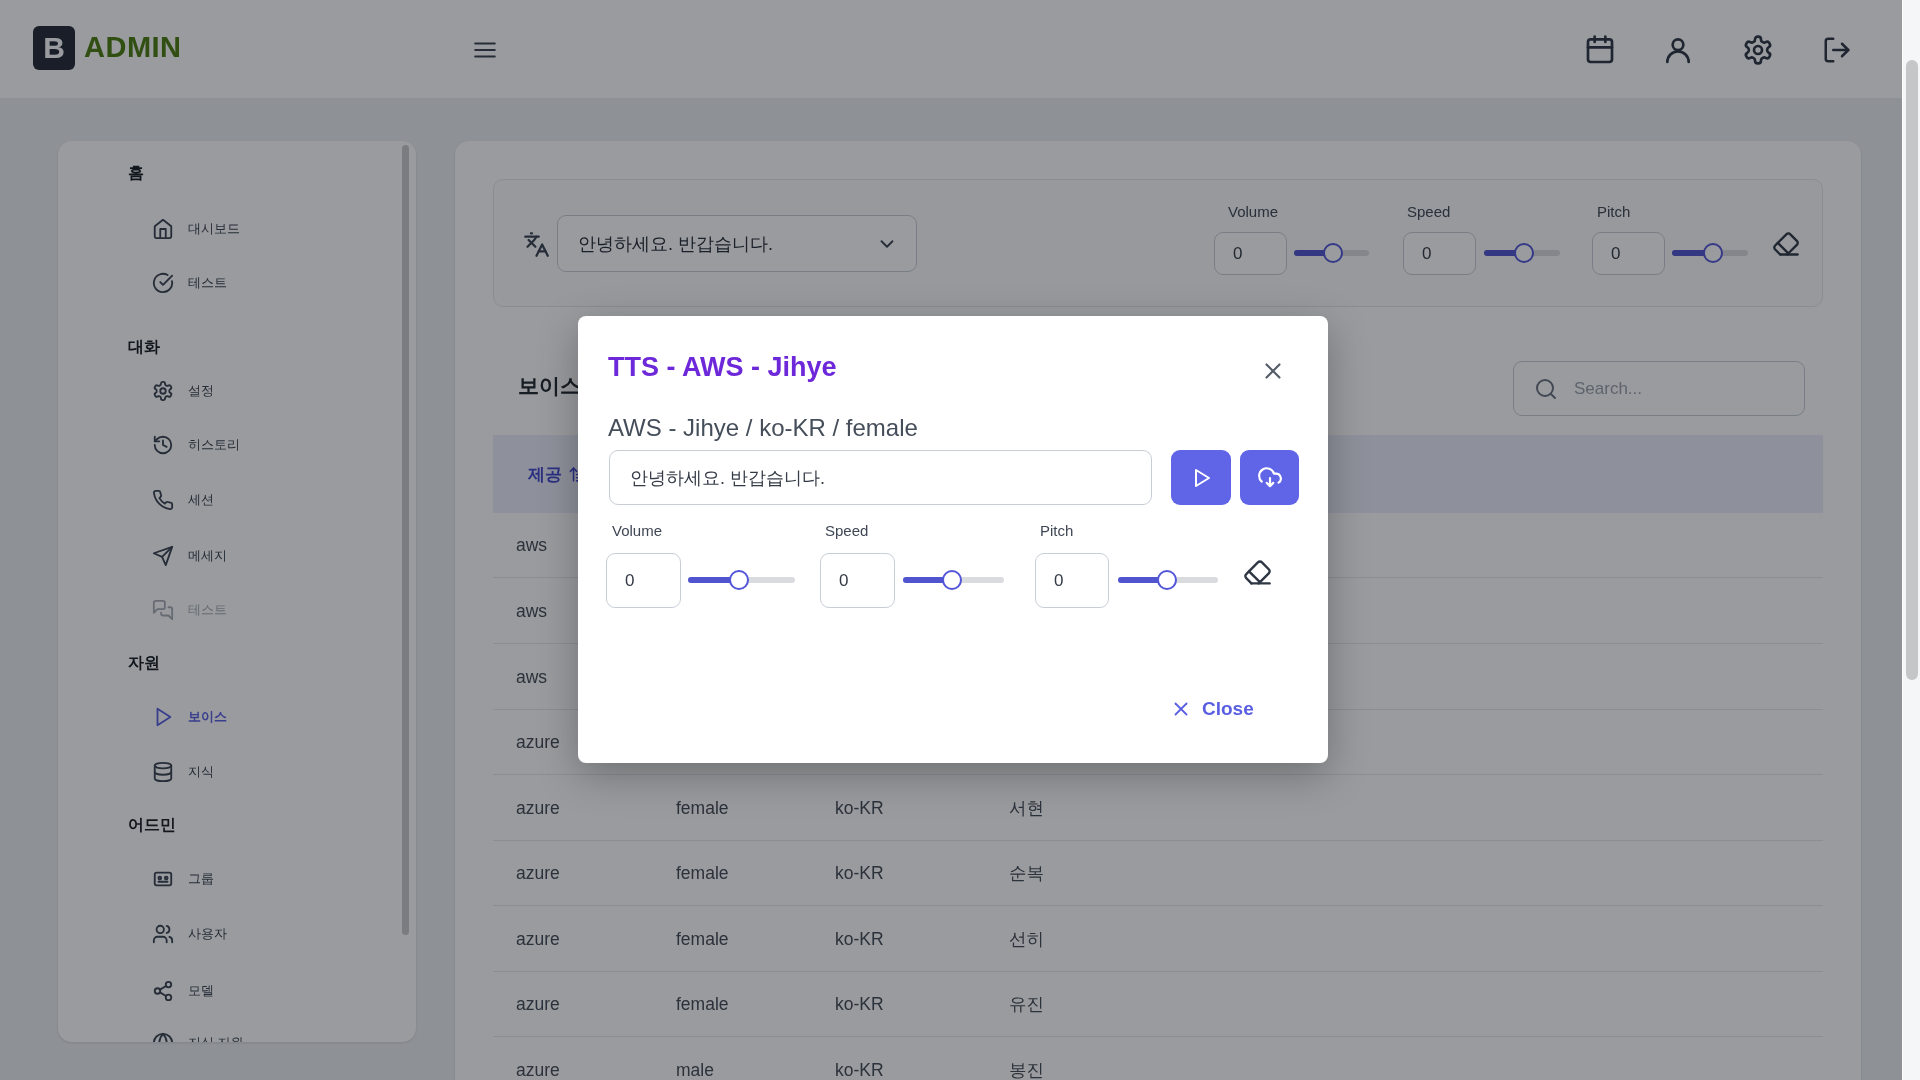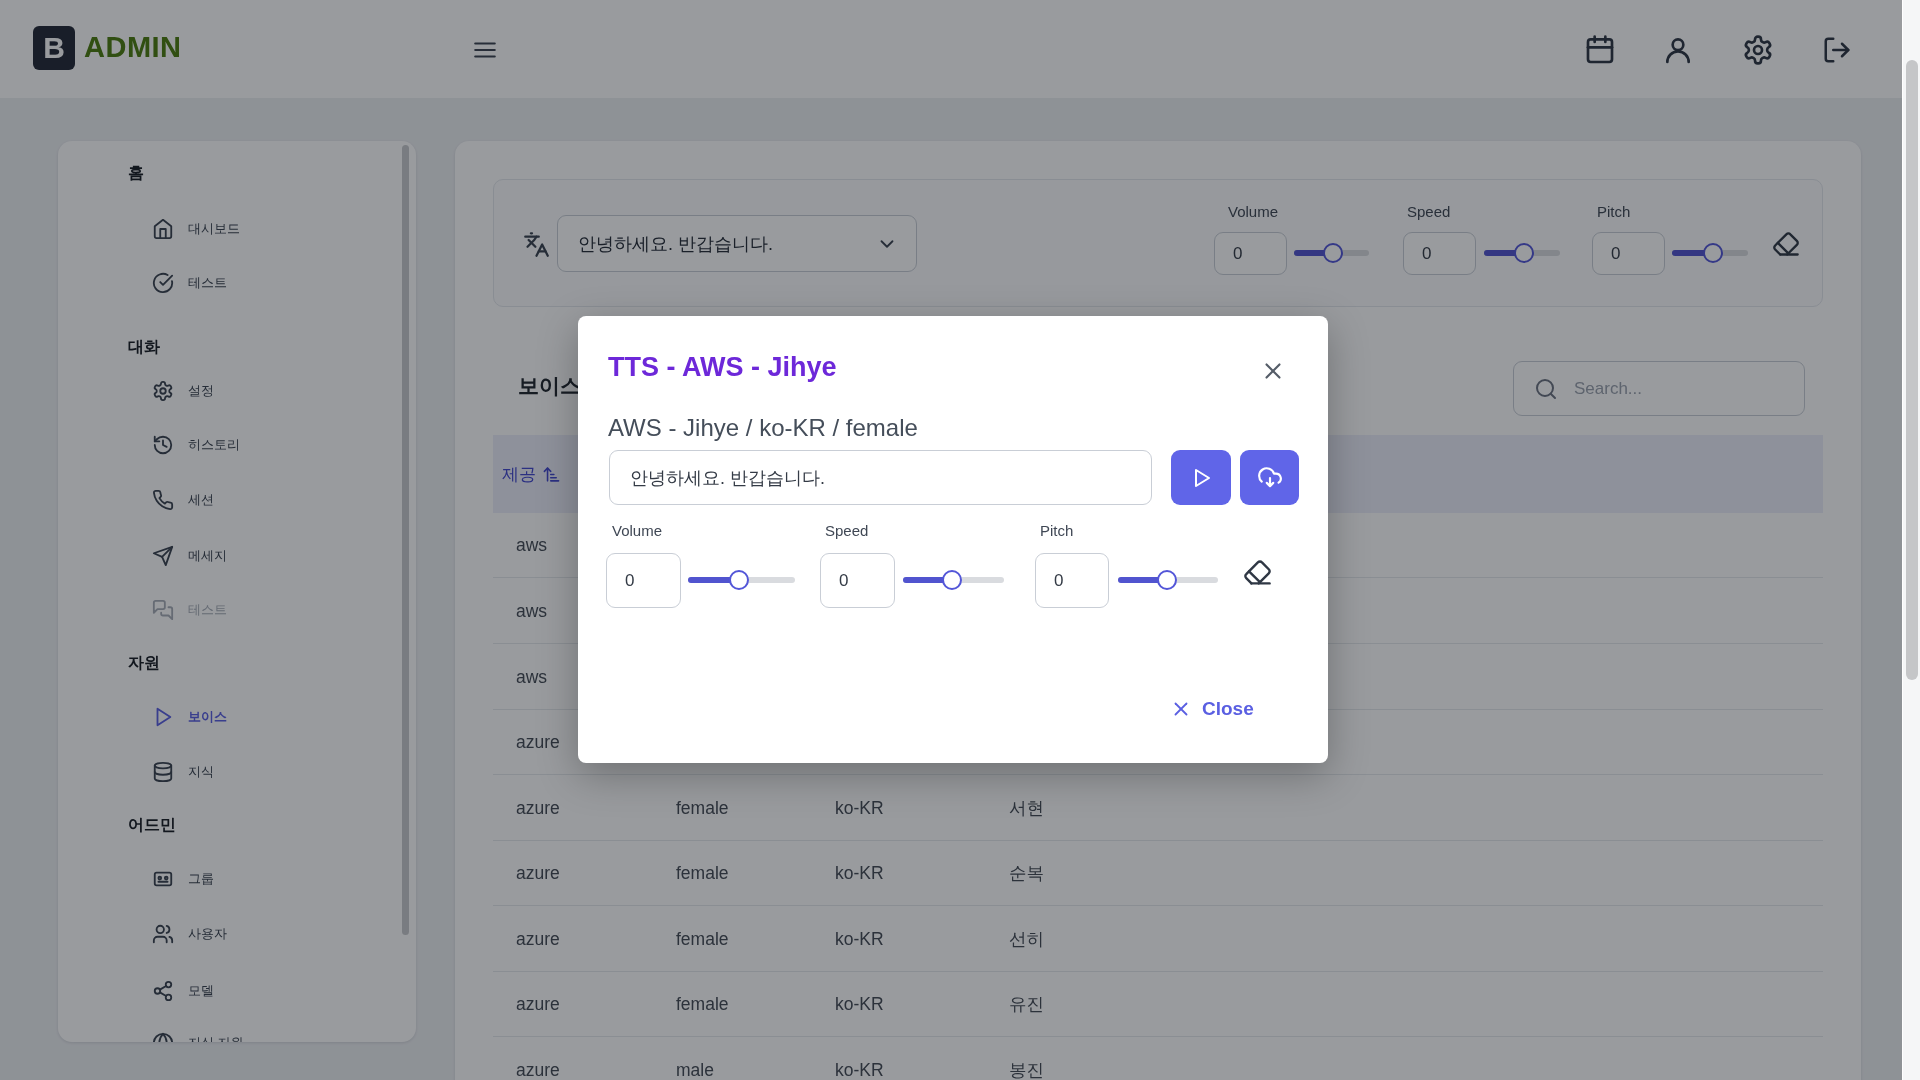--- a/index.html
+++ b/index.html
@@ -42,21 +42,21 @@
   .slider .thumb { position:absolute; top:0; width:20px; height:20px; margin-left:-10px; background:#fff;
                    border:2.5px solid #5356d8; border-radius:50%; }
 
   
   #tblTitle { left:518px; top:372px; font-size:21px; font-weight:600; color:#20262e; }
   #search { left:1513px; top:361px; width:292px; height:55px; border:1.5px solid #c9ced6; border-radius:9px; background:#fff;
             display:flex; align-items:center; gap:16px; padding:0 18px 0 20px; color:#6b7280; }
   #search input { border:none; outline:none; flex:1; font-size:17px; color:#3c434e; font-family:"Liberation Sans",sans-serif; background:transparent; }
   #search input::placeholder { color:#9aa1ad; }
   #thead { left:493px; top:435px; width:1330px; height:78px; background:#eceefa; display:flex; align-items:center; }
-  #thSort { margin-left:9px; display:flex; align-items:center; gap:6px; color:#4348cf; font-weight:normal; font-size:17px; }
+  #thSort { margin-left:35px; display:flex; align-items:center; gap:6px; color:#4348cf; font-weight:bold; font-size:17px; }
   .trow { position:absolute; left:493px; width:1330px; height:65px; border-bottom:1px solid #e6e8ec; background:#fff; }
   .trow span { position:absolute; top:0; line-height:65px; font-size:17.5px; color:#444b55; white-space:nowrap; }
   .c1{left:23px} .c2{left:183px} .c3{left:342px} .c4{left:516px}
 
   
   #overlay { position:fixed; left:0; top:0; width:1920px; height:1080px; background:rgba(13,16,23,.42); z-index:40; }
   #modal { left:578px; top:316px; width:750px; height:447px; background:#fff; border-radius:8px; z-index:50;
            box-shadow:0 12px 40px rgba(0,0,0,.28); }
   #mTitle { left:30px; top:36px; font-size:27px; font-weight:bold; color:#6d28d9; }
   #mClose { left:682px; top:42px; color:#555d68; cursor:pointer; }

